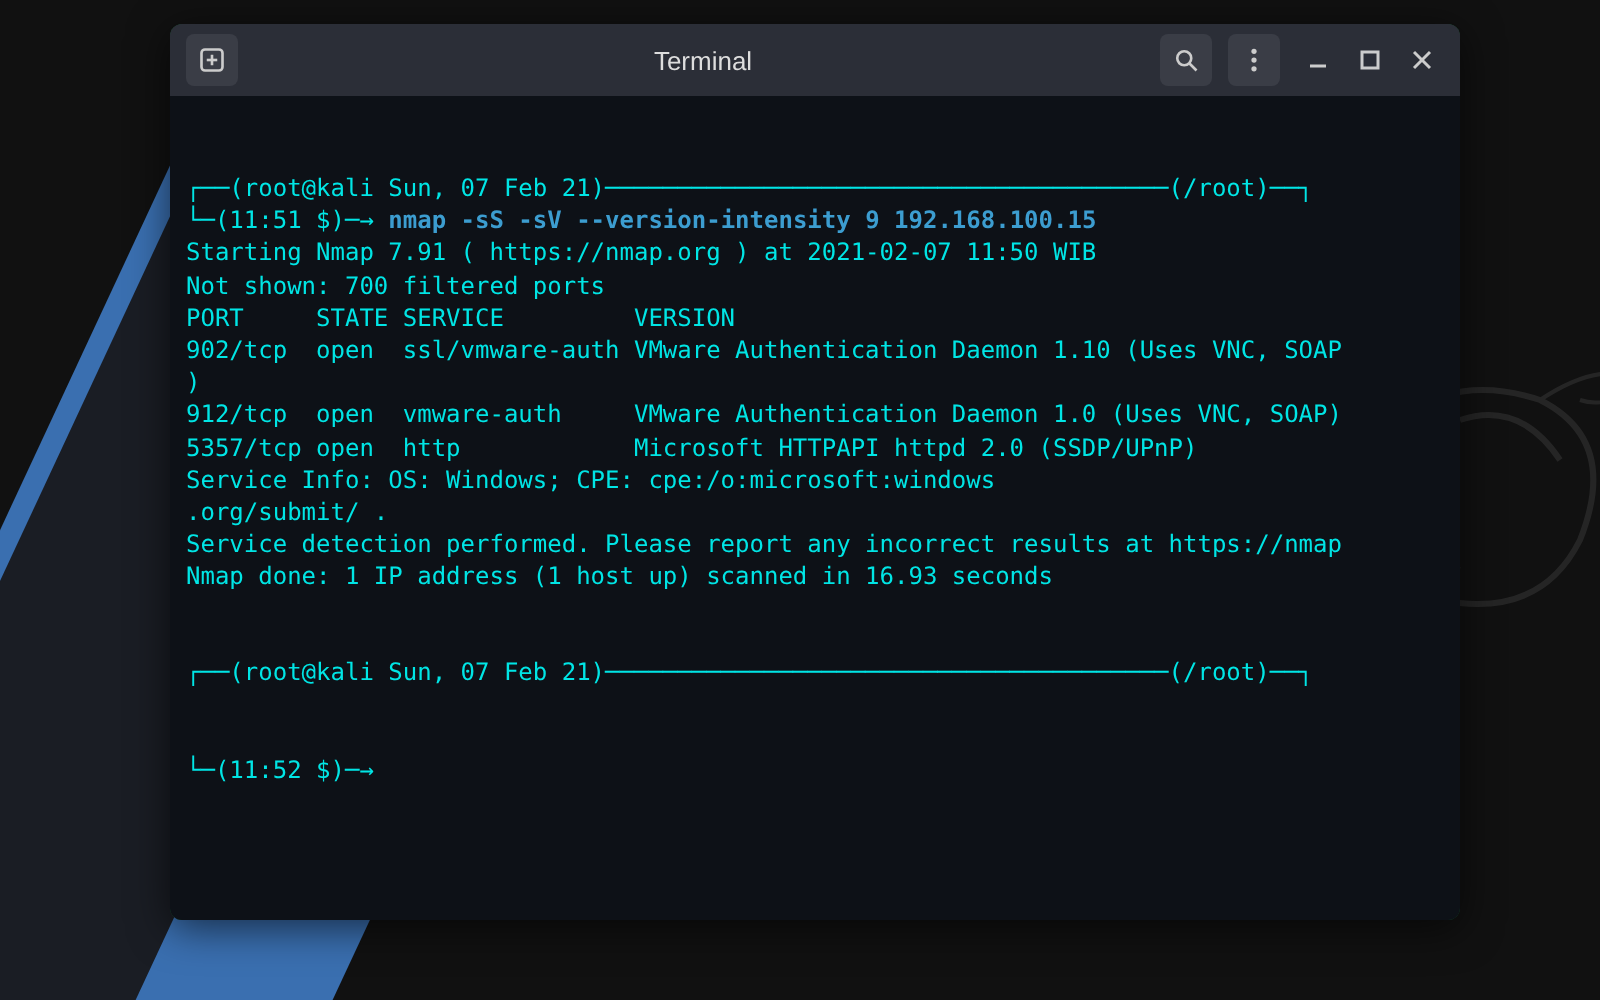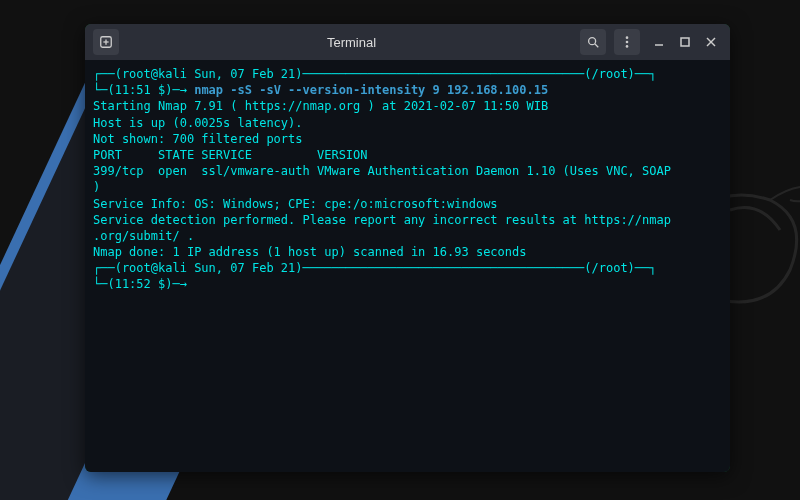--- a/index.html
+++ b/index.html
@@ -44,21 +44,21 @@
       right: -30px;
       top: 140px;
       width: 200px;
       height: 200px;
       opacity: 0.3;
       z-index: 0;
     }
     .terminal-window {
       position: absolute;
       left: 85px;
-      top: 24px;
+      top: 12px;
       width: 645px;
       height: 448px;
       background: #14532d;
       border-radius: 6px;
       box-shadow: 0 4px 20px rgba(0,0,0,0.6);
       z-index: 10;
       display: flex;
       flex-direction: column;
     }
     .titlebar {
@@ -108,21 +108,21 @@
       flex: 1;
       background: #0d1117;
       padding: 6px 8px;
       font-family: "DejaVu Sans Mono", monospace;
       font-size: 12px;
       line-height: 1.35;
       overflow: hidden;
       border-radius: 0 0 6px 6px;
     }
     .ln { white-space: pre; color: #00e5e5; }
-    .green { color: #00e5e5; }
+    .green { color: #00e5e5; margin-top: 32px; }
     .blue { color: #3c9dd0; font-weight: bold; }
     .cyan { color: #00e5e5; }
   </style>
 </head>
 <body>
 
 <div class="desktop-bg">
   <svg class="dragon" viewBox="0 0 200 200">
     <path d="M 40 100 Q 80 40 140 60 Q 180 80 160 130 Q 140 170 90 160 Q 50 150 40 100 M 100 70 Q 130 60 150 90 M 60 110 Q 70 140 100 145" stroke="#555" stroke-width="3" fill="none"></path>
     <path d="M 140 60 Q 170 40 190 50 Q 175 65 160 60" stroke="#555" stroke-width="2" fill="none"></path>
@@ -169,26 +169,27 @@
             <line x1="10" y1="2" x2="2" y2="10" stroke="currentColor" stroke-width="1.5"></line>
           </svg>
       </div>
     </div>
   </div>
 
   <div class="terminal-body">
     <div class="ln green">┌──(root@kali Sun, 07 Feb 21)───────────────────────────────────────(/root)──┐</div>
     <div class="ln"><span class="green">└─(11:51 $)─→ </span><span class="blue">nmap -sS -sV --version-intensity 9 192.168.100.15</span></div>
     <div class="ln cyan">Starting Nmap 7.91 ( https://nmap.org ) at 2021-02-07 11:50 WIB</div>
-    <div class="ln cyan">Host is up (0.0025s latency).</div>
     <div class="ln cyan">Not shown: 700 filtered ports</div>
     <div class="ln cyan">PORT     STATE SERVICE         VERSION</div>
-    <div class="ln cyan">399/tcp  open  ssl/vmware-auth VMware Authentication Daemon 1.10 (Uses VNC, SOAP</div>
+    <div class="ln cyan">902/tcp  open  ssl/vmware-auth VMware Authentication Daemon 1.10 (Uses VNC, SOAP</div>
     <div class="ln cyan">)</div>
+    <div class="ln cyan">912/tcp  open  vmware-auth     VMware Authentication Daemon 1.0 (Uses VNC, SOAP)</div>
+    <div class="ln cyan">5357/tcp open  http            Microsoft HTTPAPI httpd 2.0 (SSDP/UPnP)</div>
     <div class="ln cyan">Service Info: OS: Windows; CPE: cpe:/o:microsoft:windows</div>
     <div class="ln cyan"></div>
+    <div class="ln cyan">.org/submit/ .</div>
     <div class="ln cyan">Service detection performed. Please report any incorrect results at https://nmap</div>
-    <div class="ln cyan">.org/submit/ .</div>
     <div class="ln cyan">Nmap done: 1 IP address (1 host up) scanned in 16.93 seconds</div>
     <div class="ln green">┌──(root@kali Sun, 07 Feb 21)───────────────────────────────────────(/root)──┐</div>
     <div class="ln green">└─(11:52 $)─→ </div>
   </div>
 </div>
 
 </body></html>

